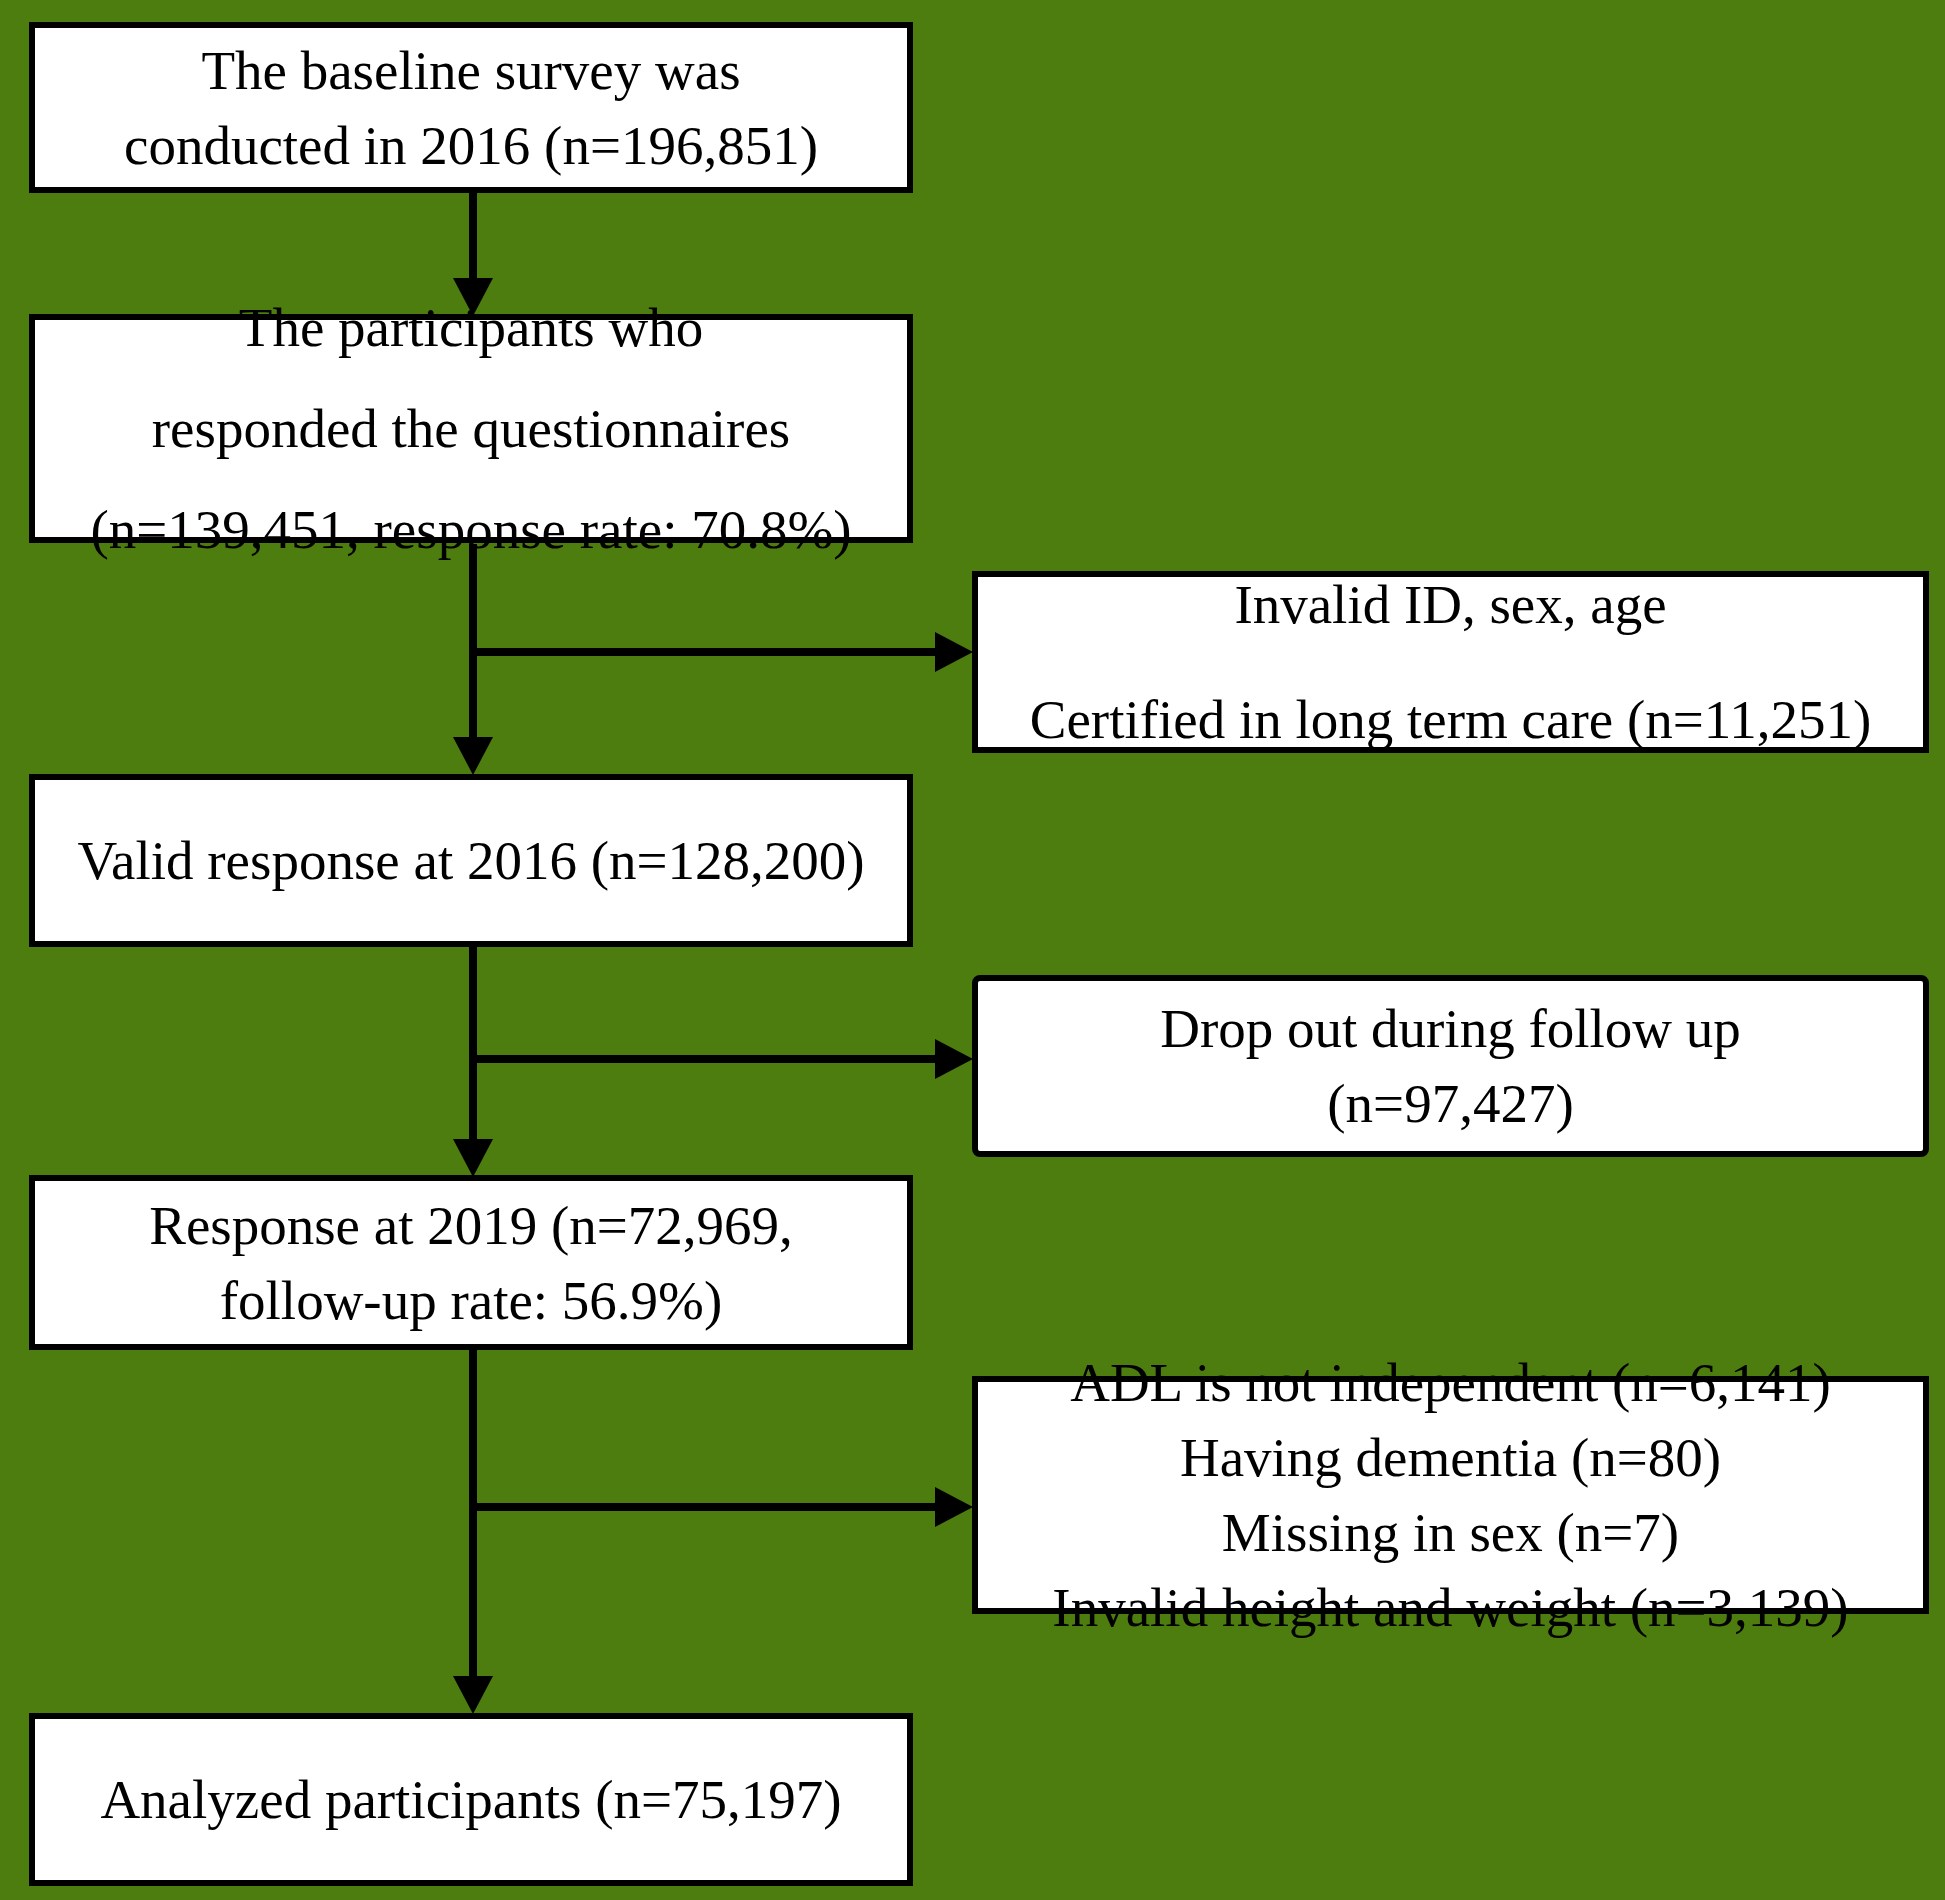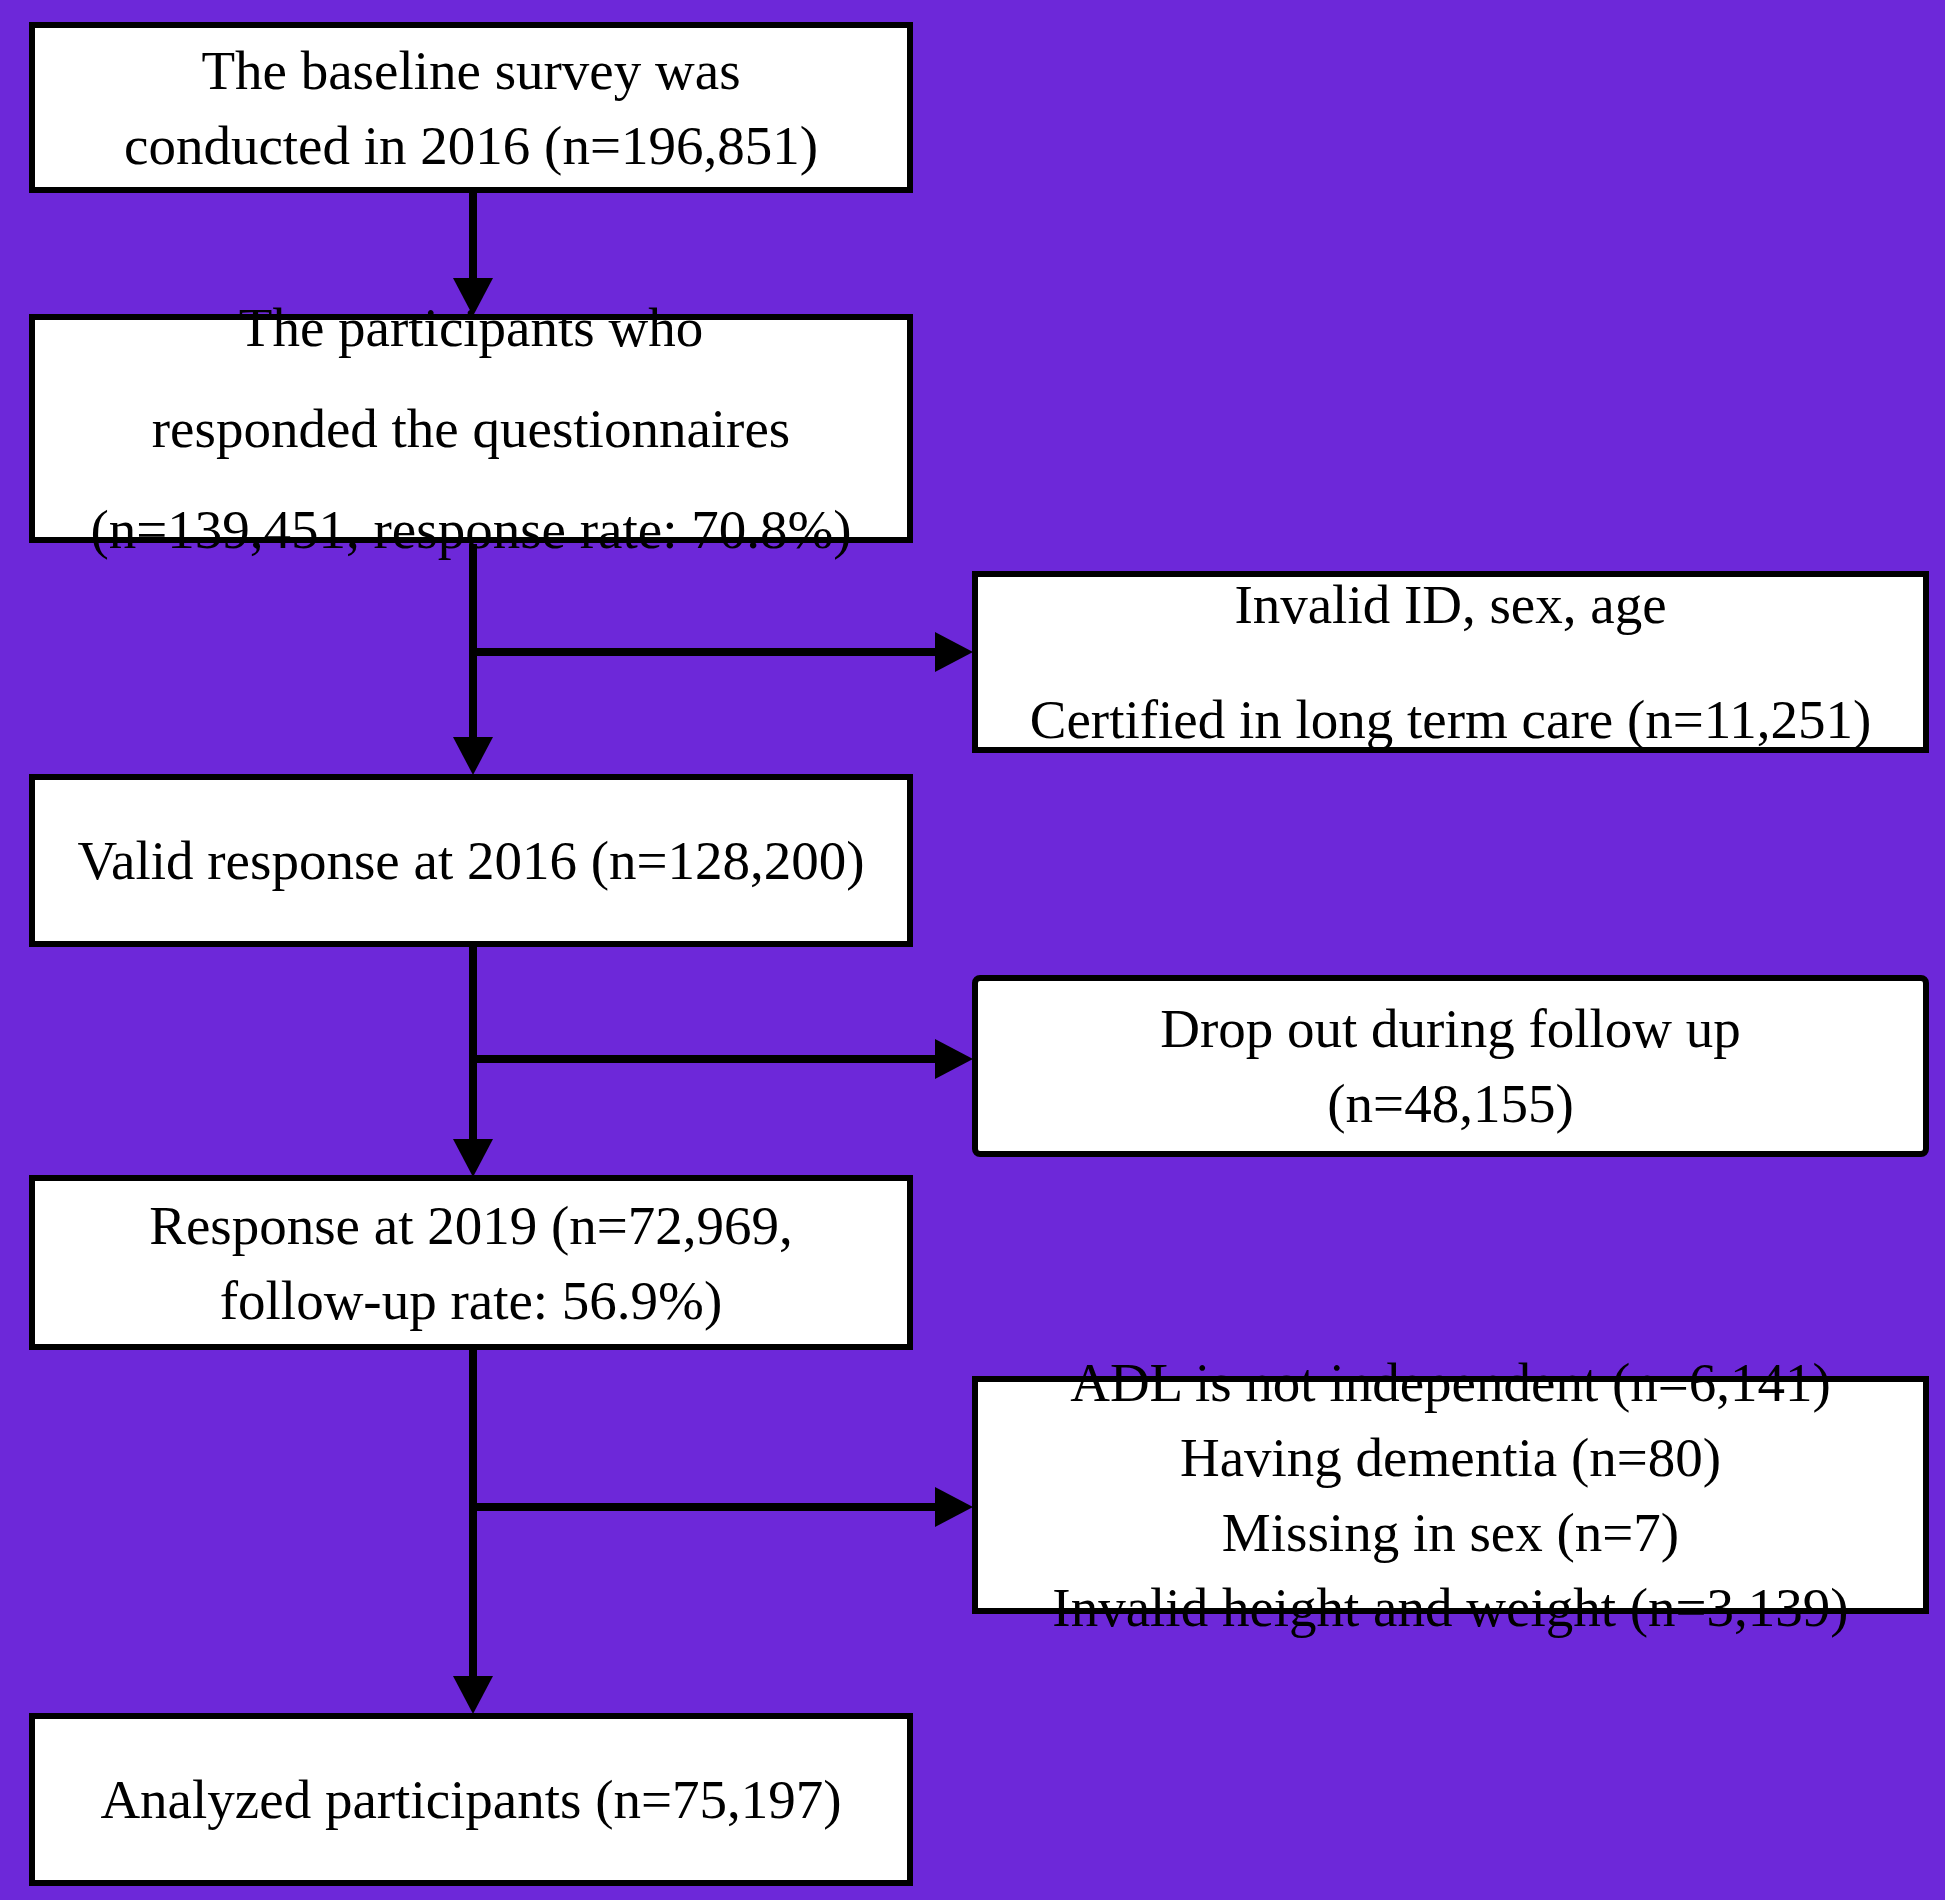--- a/index.html
+++ b/index.html
@@ -4,21 +4,21 @@
 <style>
   html, body {
     margin: 0;
     padding: 0;
     background: #ffffff;
   }
   .canvas {
     position: relative;
     width: 1946px;
     height: 1900px;
-    background: #6d28d9;
+    background: #4d7c0f;
     font-family: "Liberation Serif", "DejaVu Serif", serif;
     color: #000000;
   }
   .flowbox {
     position: absolute;
     border: 6.6px solid #000000;
     background: #ffffff;
     box-sizing: border-box;
     display: flex;
     flex-direction: column;
@@ -126,21 +126,21 @@
     <span class="line">Valid response at 2016 (n=128,200)</span>
   </div>
 
   <div class="vline" id="a3-line"></div>
   <div class="head-down" id="a3-head"></div>
   <div class="hline" id="b2-line"></div>
   <div class="head-right" id="b2-head"></div>
 
   <div class="flowbox" id="box-excl-dropout">
     <span class="line">Drop out during follow up</span>
-    <span class="line">(n=48,155)</span>
+    <span class="line">(n=97,427)</span>
   </div>
 
   <div class="flowbox" id="box-response2019">
     <span class="line">Response at 2019 (n=72,969,</span>
     <span class="line">follow-up rate: 56.9%)</span>
   </div>
 
   <div class="vline" id="a4-line"></div>
   <div class="head-down" id="a4-head"></div>
   <div class="hline" id="b3-line"></div>

